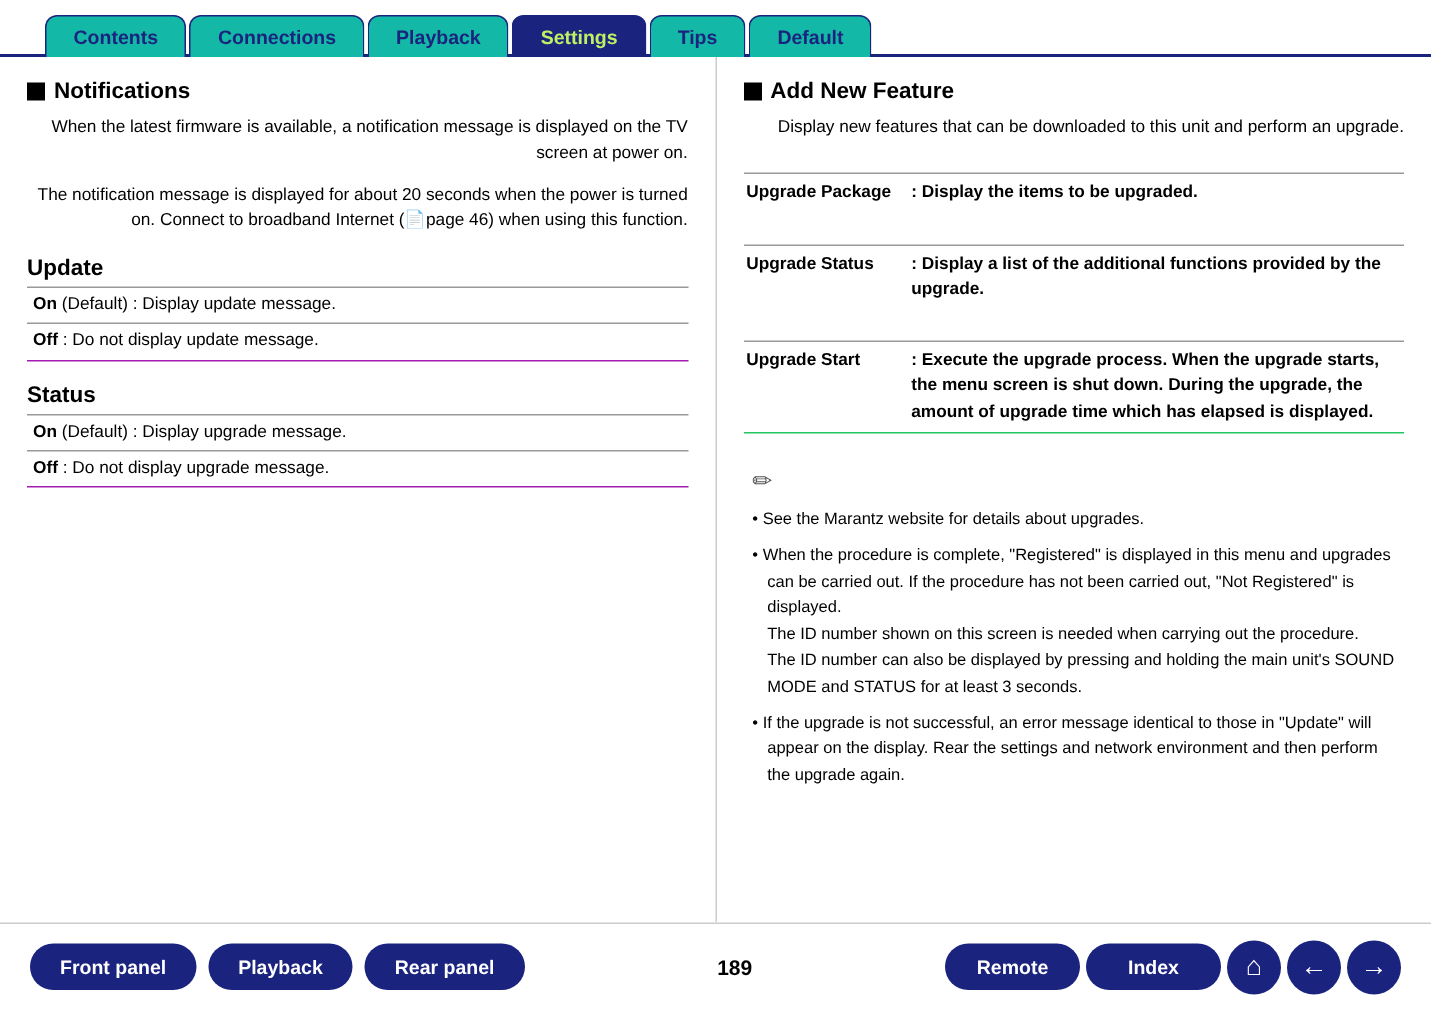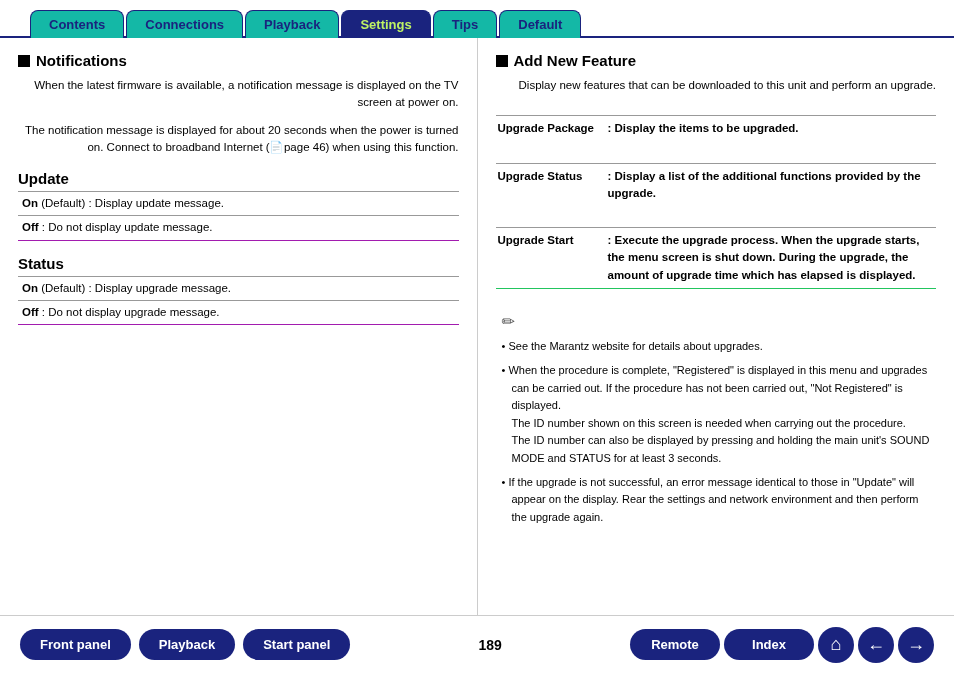--- a/index.html
+++ b/index.html
@@ -285,21 +285,21 @@
         <li>If the upgrade is not successful, an error message identical to those in "Update" will appear on the display. Rear the settings and network environment and then perform the upgrade again.</li>
       </ul>
     </div>
   </div>
 </div>
 
 <div class="footer">
   <div class="footer-left">
     <button class="footer-btn">Front panel</button>
     <button class="footer-btn">Playback</button>
-    <button class="footer-btn">Start panel</button>
+    <button class="footer-btn">Rear panel</button>
   </div>
   <div class="footer-page">189</div>
   <div class="footer-right">
     <button class="footer-btn">Remote</button>
     <button class="footer-btn">Index</button>
     <button class="footer-nav-btn">⌂</button>
     <button class="footer-nav-btn">←</button>
     <button class="footer-nav-btn">→</button>
   </div>
 </div>

